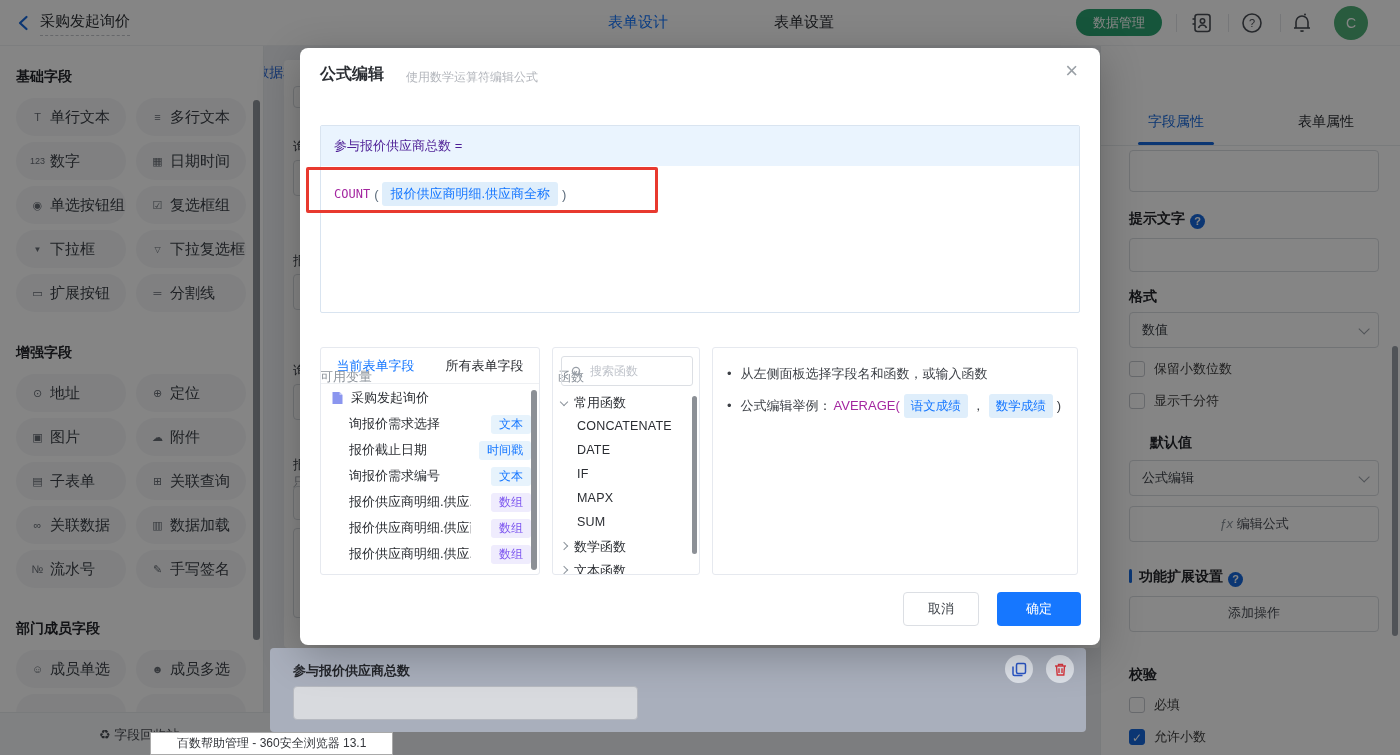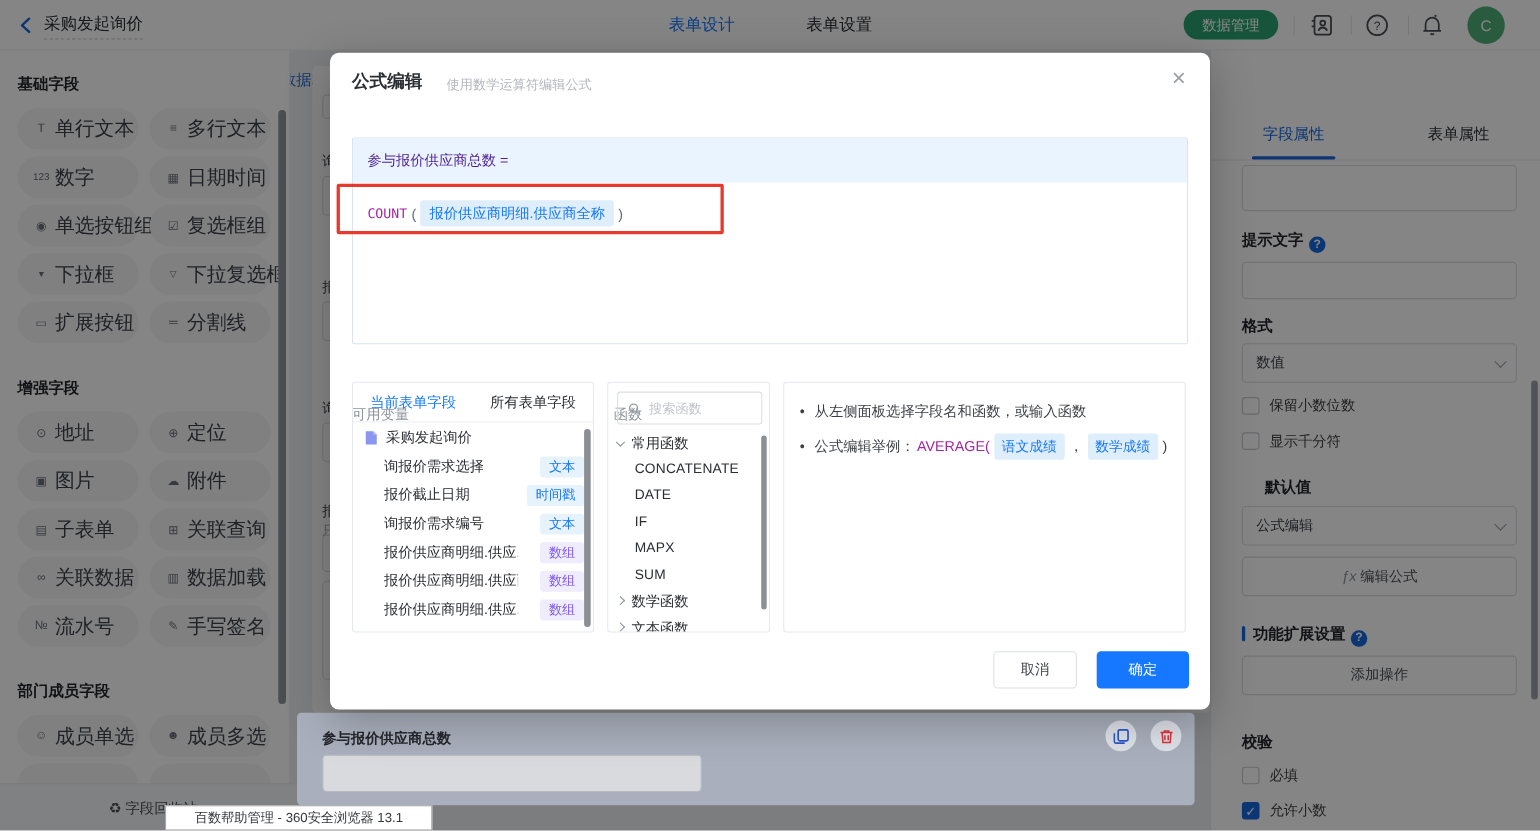--- a/index.html
+++ b/index.html
@@ -24,21 +24,21 @@
   .btn-fill-b { position:absolute; top:59px; width:70px; height:32px; border-radius:16px; background:#1a5fd7; color:#fff; font-size:13px; text-align:center; line-height:32px; cursor:pointer; }
   .btn-share { position:absolute; left:1337px; top:59px; width:32px; height:32px; border-radius:50%; background:#1a5fd7; cursor:pointer; }
 
   
   .sidebar { position:absolute; left:0; top:46px; width:264px; height:709px; background:#fff; border-right:1px solid #e9ebee; padding:18px 16px 0 16px; overflow:hidden; }
   .sec-title { font-size:14px; font-weight:bold; color:#24262b; margin:4px 0 12px 0; }
   .sec-gap { height:22px; }
   .prow { display:flex; gap:10px; margin-bottom:6px; }
   .fpill { width:110px; height:38px; background:#f5f6f8; border-radius:19px; display:flex; align-items:center; padding-left:13px; cursor:pointer; }
   .fpill .g { font-size:11px; color:#696e76; width:17px; flex:none; text-align:center; }
-  .fpill .t { font-size:18px; color:#3c4047; margin-left:4px; white-space:nowrap; }
+  .fpill .t { font-size:15px; color:#3c4047; margin-left:4px; white-space:nowrap; }
   .recycle { position:absolute; left:0; top:712px; width:278px; height:43px; background:#f6f7f9; border-top:1px solid #e9ebee; text-align:center; font-size:13px; color:#4a4e55; line-height:43px; cursor:pointer; z-index:2; }
   .sb-scroll { position:absolute; left:253px; top:100px; width:7px; height:540px; background:#8f949c; border-radius:4px; z-index:3; }
 
   
   .canvas-card { position:absolute; left:284px; top:60px; width:816px; height:588px; background:#fff; border-radius:4px; }
   .cv-label { position:absolute; left:9px; font-size:13px; color:#3c4047; white-space:nowrap; }
   .cv-helper { position:absolute; left:9px; font-size:12px; color:#9a9fa6; white-space:nowrap; }
   .cv-input { position:absolute; left:9px; width:348px; background:#fff; border:1px solid #d9dce1; border-radius:4px; }
 
   
@@ -117,21 +117,21 @@
 <div id="app">
 
   <div class="hdr">
     <div class="back-btn">
       <svg width="20" height="20" viewBox="0 0 20 20">
           <polyline points="12.5,4 6,10 12.5,16" fill="none" stroke="#1668dc" stroke-width="2.2" stroke-linecap="round" stroke-linejoin="round"></polyline>
         </svg>
     </div>
     <div class="hdr-title">采购发起询价</div>
     <div class="hdr-tab active" style="left:608px;">表单设计</div>
-    <div class="hdr-tab" style="left:733px;">表单设置</div>
+    <div class="hdr-tab" style="left:774px;">表单设置</div>
     <div class="pill-green">数据管理</div>
     <div class="hdr-sep" style="left:1176px;"></div>
     <div class="hdr-ic" style="left:1190px;">
       <svg width="24" height="24" viewBox="0 0 24 24" fill="none" stroke="#4a4e55" stroke-width="1.6">
           <rect x="5" y="3.5" width="15" height="17" rx="2.5"></rect>
           <line x1="2.5" y1="8" x2="5" y2="8"></line>
           <line x1="2.5" y1="13" x2="5" y2="13"></line>
           <circle cx="12.5" cy="10" r="2.2"></circle>
           <path d="M8.5 17c.8-2.2 2.4-3 4-3s3.2.8 4 3"></path>
         </svg>

